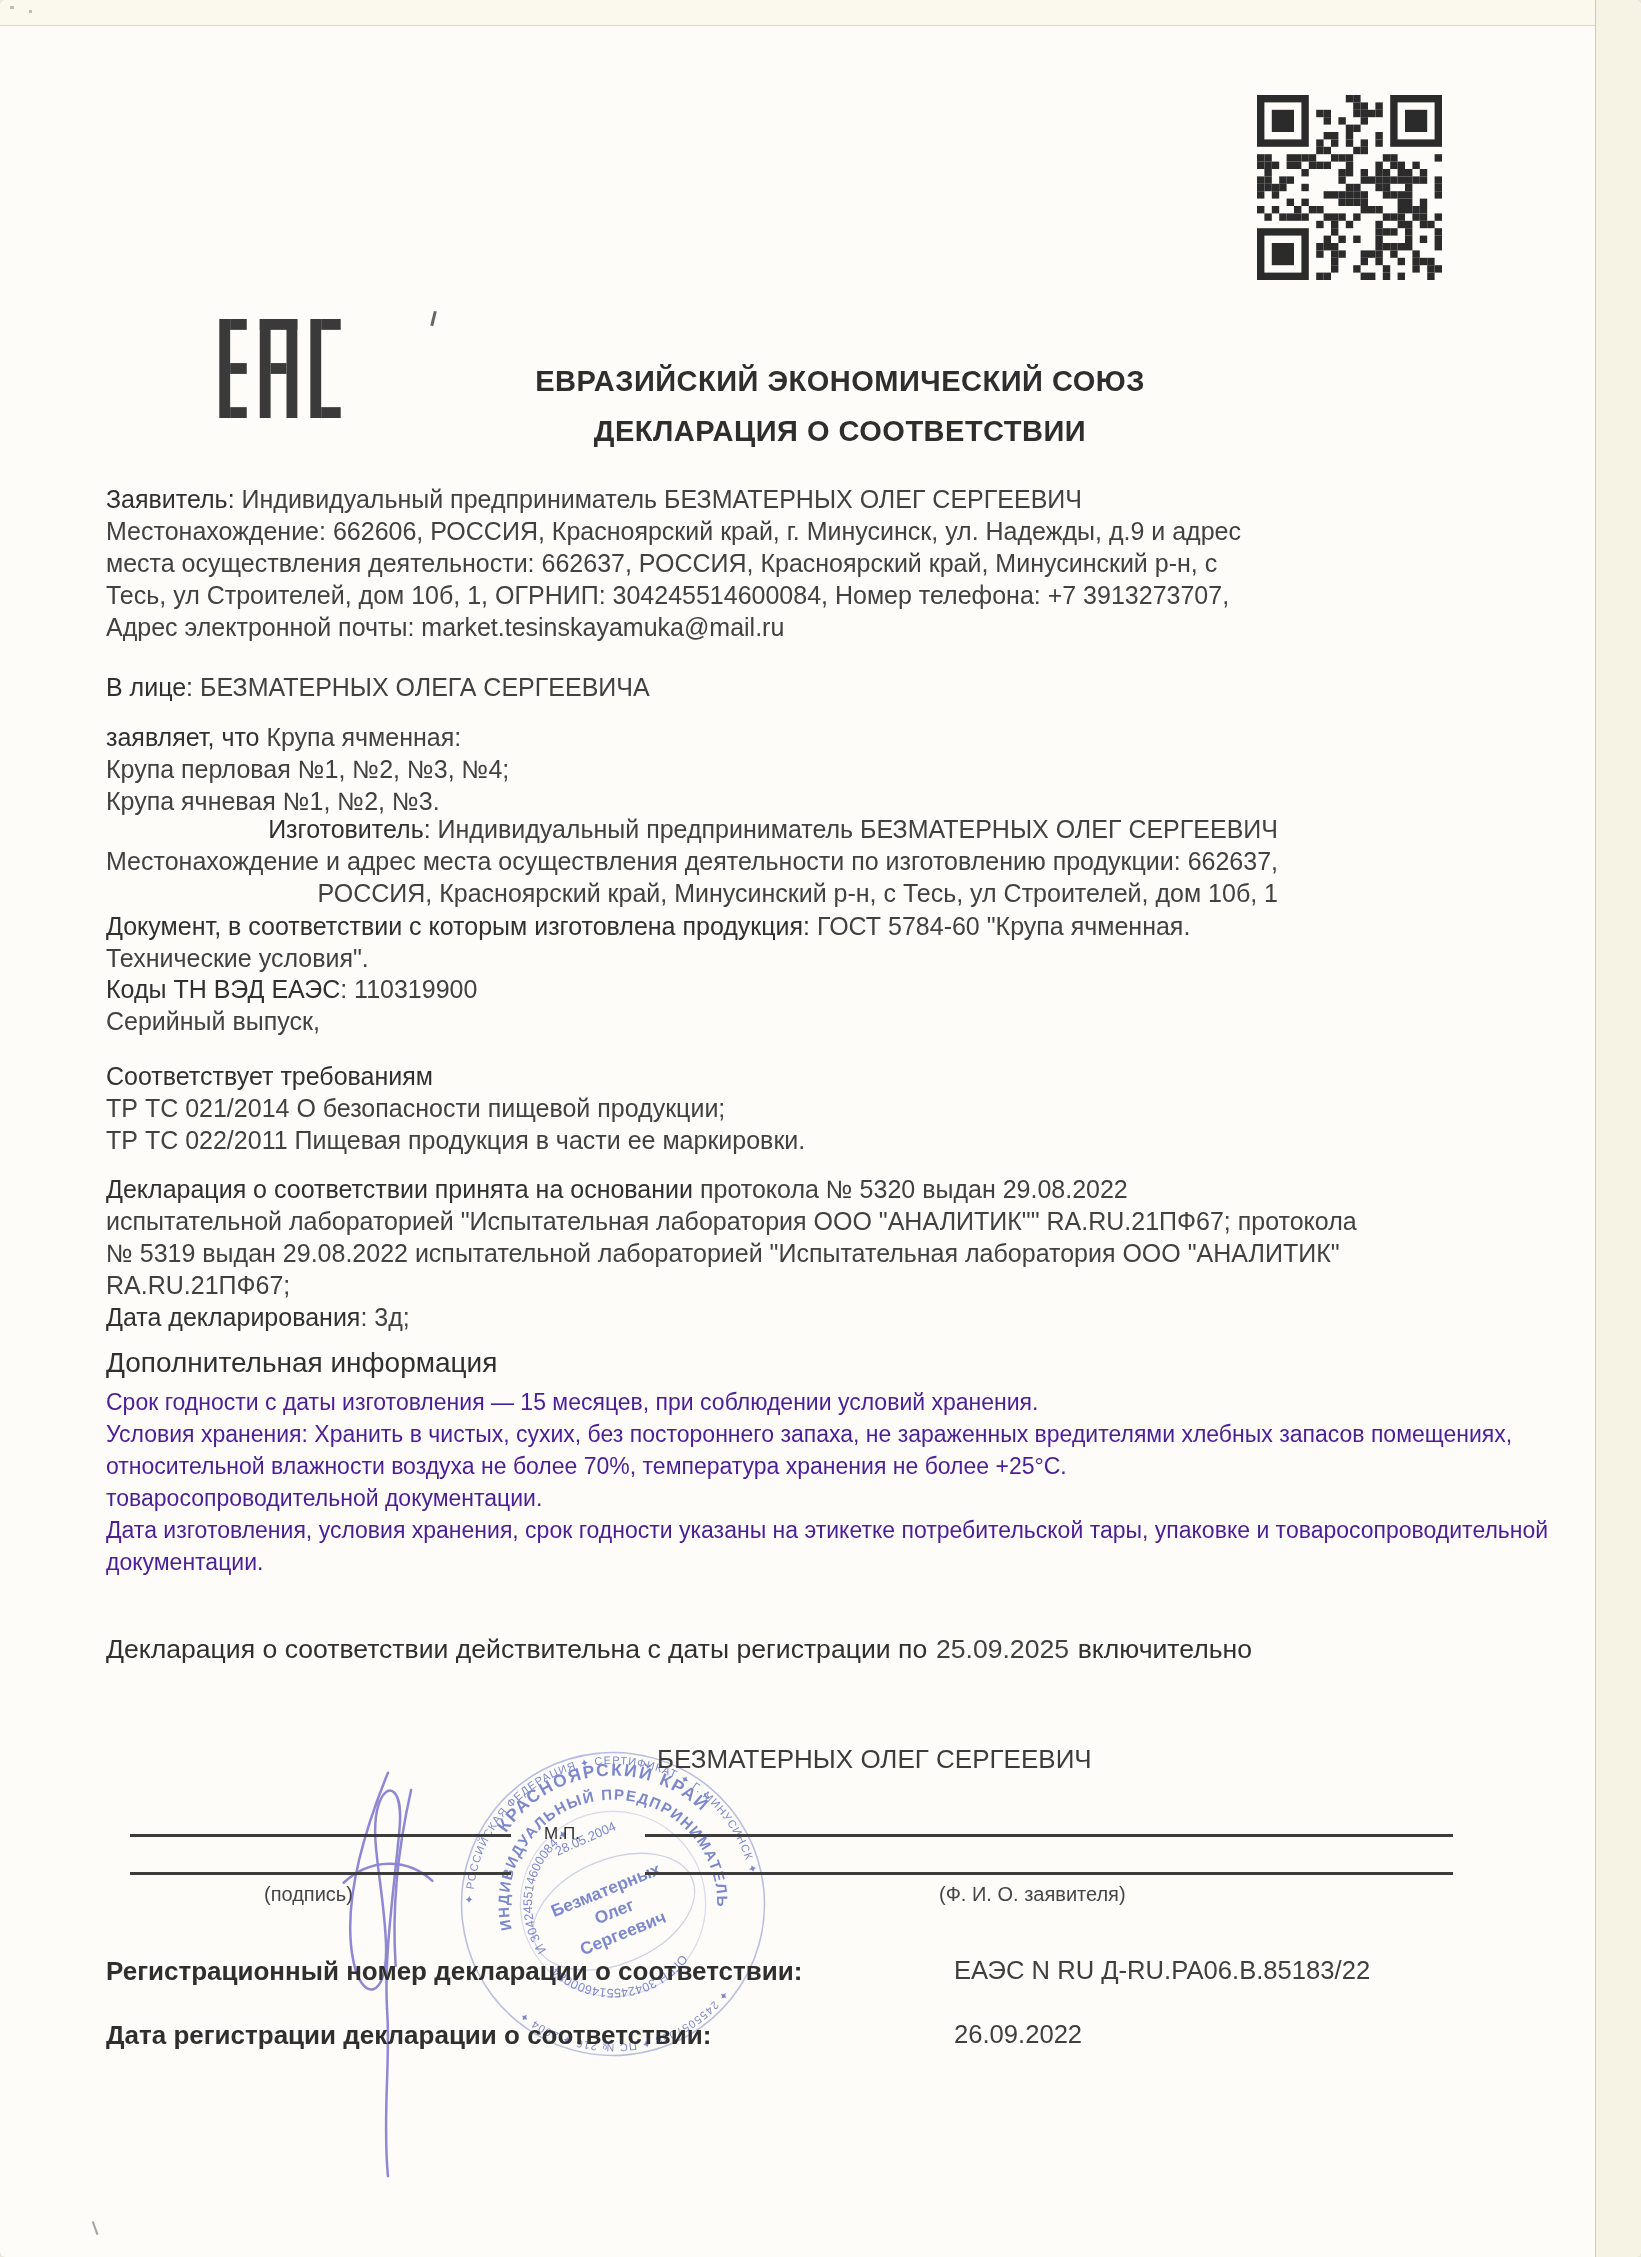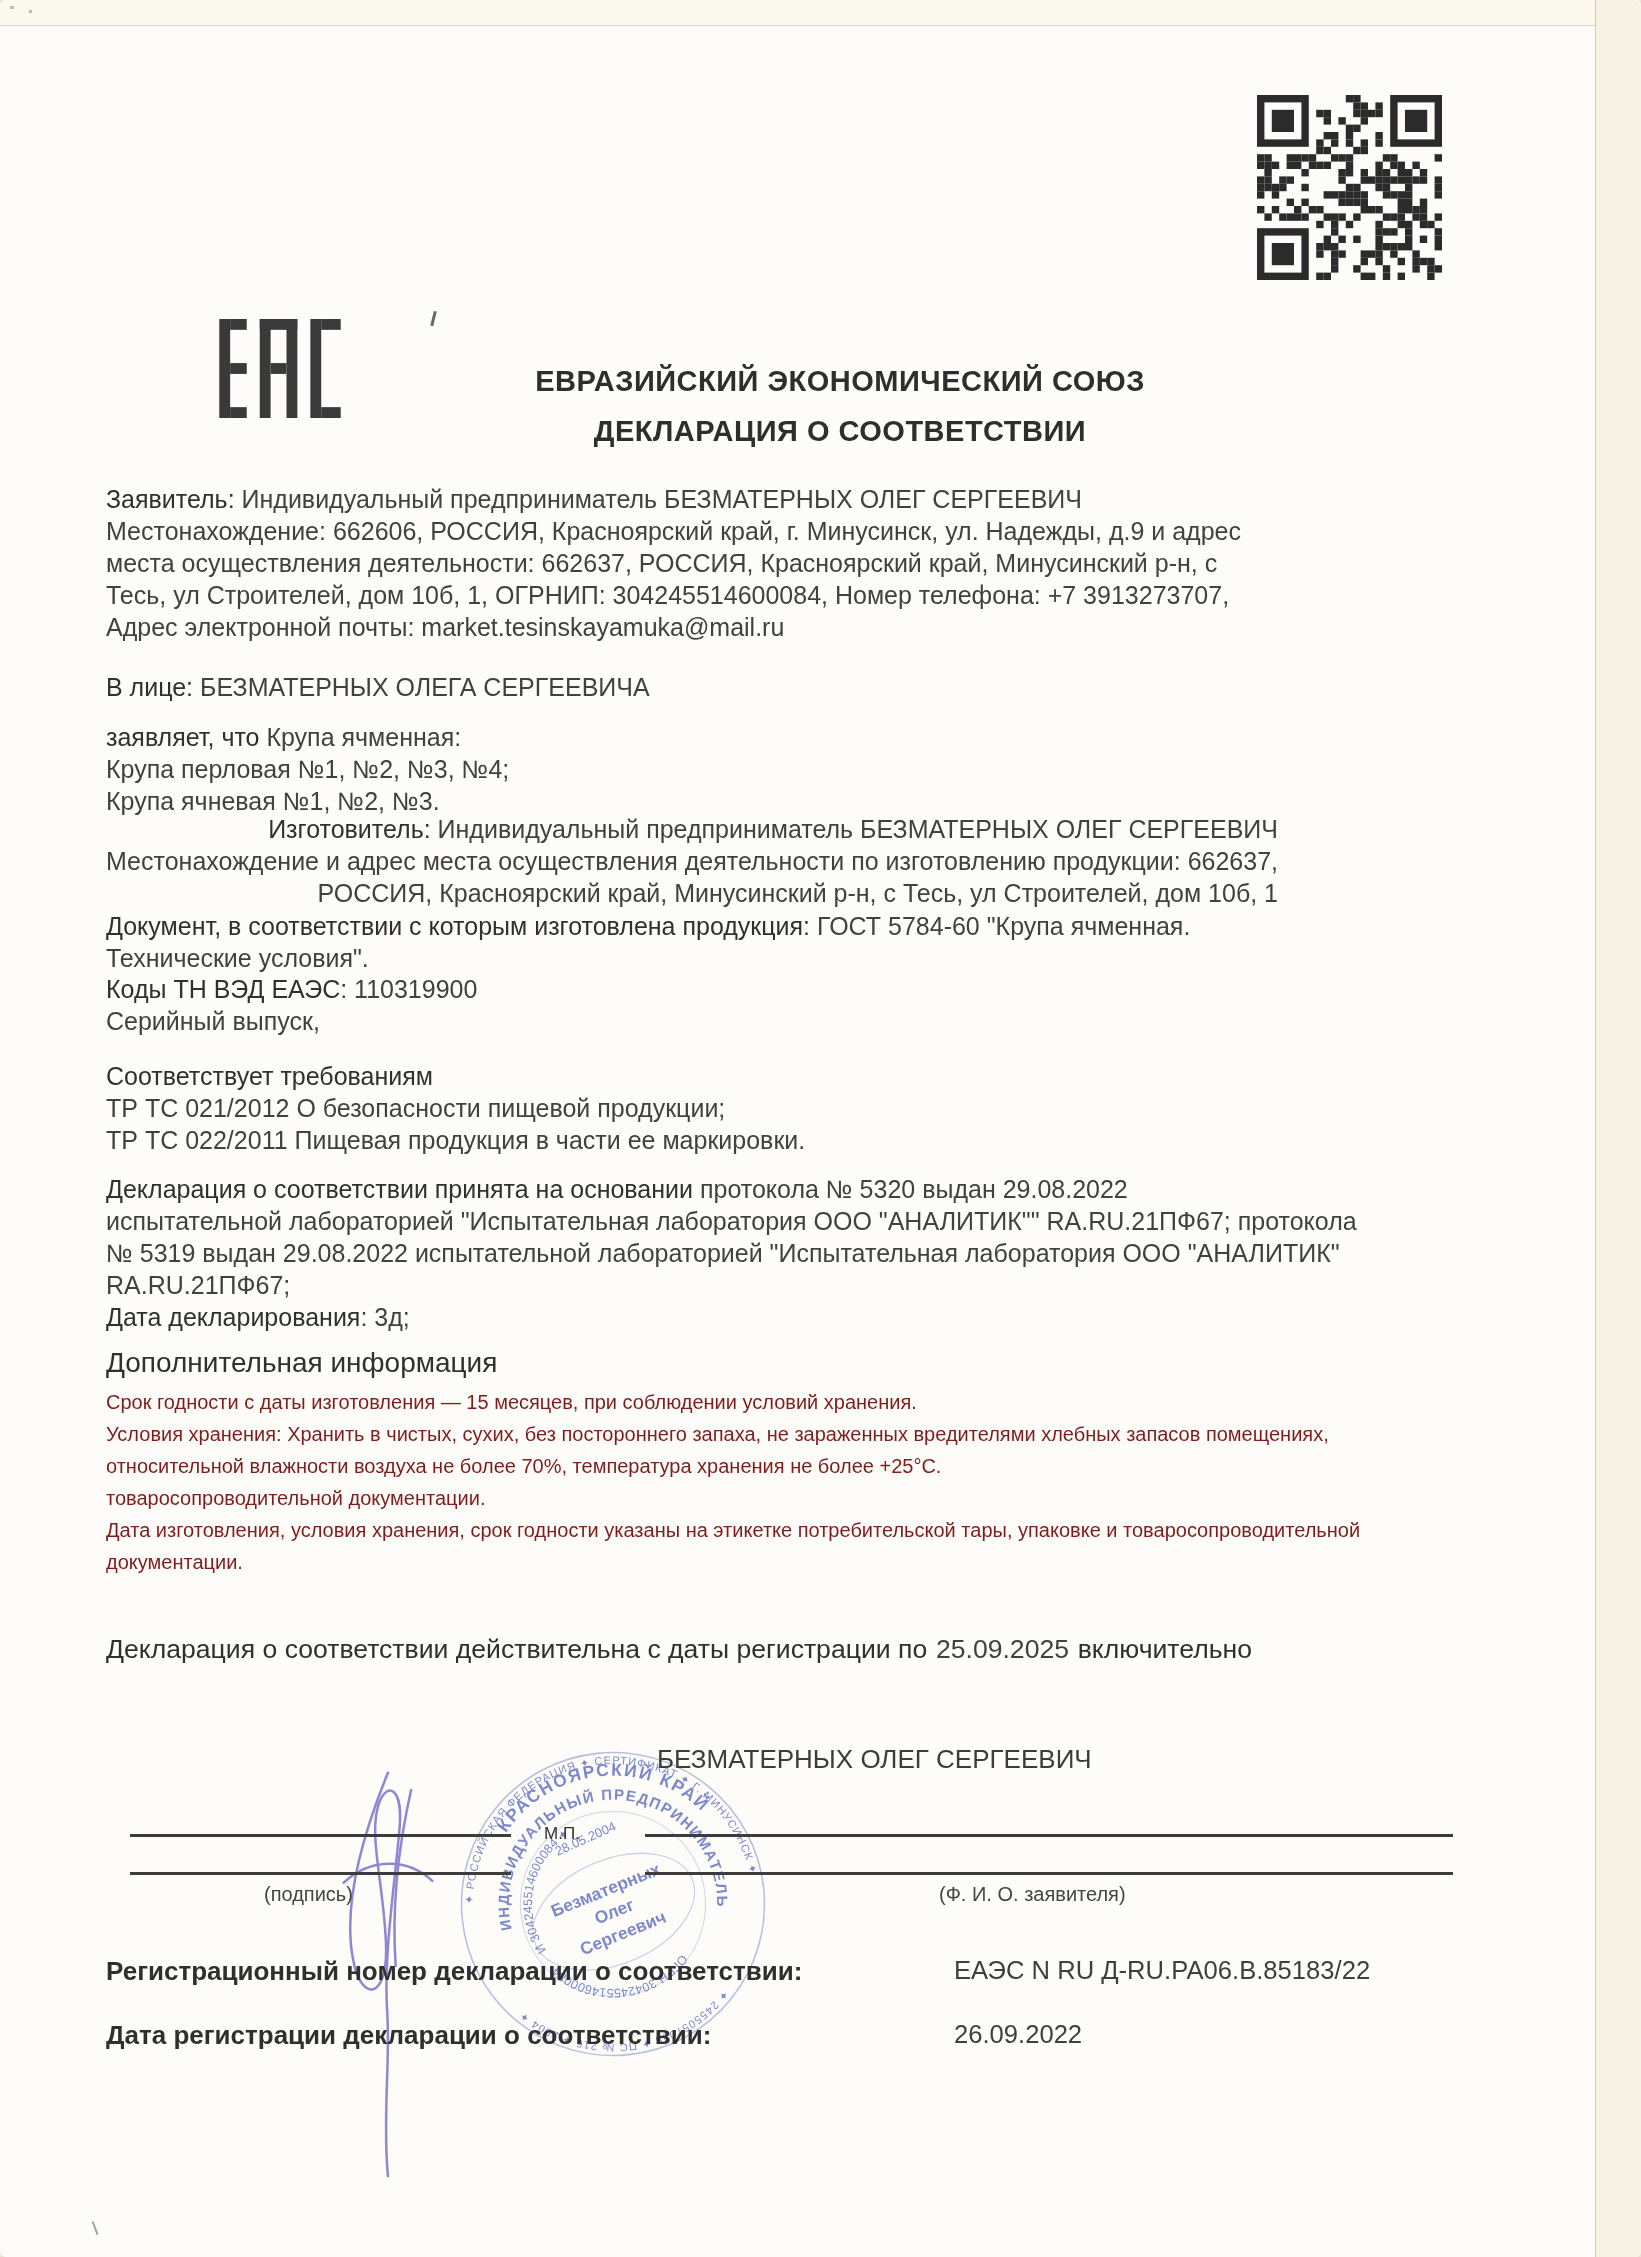--- a/index.html
+++ b/index.html
@@ -10,21 +10,21 @@
     color:#414141;
     border-radius:6px;
   }
   .edge-top{position:absolute;left:0;top:0;width:1641px;height:25px;background:#fbf8ee;border-bottom:1px solid #d9d6ca;}
   .edge-right{position:absolute;top:0;left:1595px;width:46px;height:2257px;background:#f7f3e4;border-left:1px solid #cdc9ba;}
   .speck{position:absolute;background:#8a8a8a;opacity:.55;}
   .abs{position:absolute;white-space:nowrap;}
   .b{font-weight:normal;color:#303030;}
   .t26{font-size:25px;line-height:32px;}
   .t27{font-size:26px;}
-  .t22{font-size:20px;line-height:32px;color:#7f1d1d;}
+  .t22{font-size:23px;line-height:32px;color:#4c1d95;}
   .t21{font-size:20px;color:#454545;}
   .title{left:106px;width:1468px;text-align:center;font-size:29px;font-weight:bold;color:#2e2e2e;letter-spacing:0.5px;}
   .para div{white-space:nowrap;}
   .hline{position:absolute;height:2.9px;background:#3c3c3c;}
   .validity{font-size:26.6px;}
   .regline-label{font-size:26px;font-weight:bold;color:#2f2f2f;}
   .regline-value{font-size:25.6px;color:#3f3f3f;}
   svg text{font-family:"Liberation Sans","DejaVu Sans",sans-serif;}
   .stamp-svg{position:absolute;left:449px;top:1740px;}
   .sig-svg{position:absolute;left:326px;top:1765px;}
@@ -301,21 +301,21 @@
     <div>Технические условия".</div>
   </div>
 
   <div class="abs para t26" style="left:106px;top:973px;">
     <div><span class="b">Коды ТН ВЭД ЕАЭС</span><span>: 110319900</span></div>
     <div>Серийный выпуск,</div>
   </div>
 
   <div class="abs para t26" style="left:106px;top:1060px;">
     <div class="b">Соответствует требованиям</div>
-    <div>ТР ТС 021/2012 О безопасности пищевой продукции;</div>
+    <div>ТР ТС 021/2014 О безопасности пищевой продукции;</div>
     <div>ТР ТС 022/2011 Пищевая продукция в части ее маркировки.</div>
   </div>
 
   <div class="abs para t26" style="left:106px;top:1173px;">
     <div><span class="b">Декларация о соответствии принята на основании</span><span> протокола № 5320 выдан 29.08.2022</span></div>
     <div>испытательной лабораторией "Испытательная лаборатория ООО "АНАЛИТИК"" RA.RU.21ПФ67; протокола</div>
     <div>№ 5319 выдан 29.08.2022  испытательной лабораторией "Испытательная лаборатория ООО "АНАЛИТИК"</div>
     <div>RA.RU.21ПФ67;</div>
     <div><span class="b">Дата декларирования</span><span>: 3д;</span></div>
   </div>

